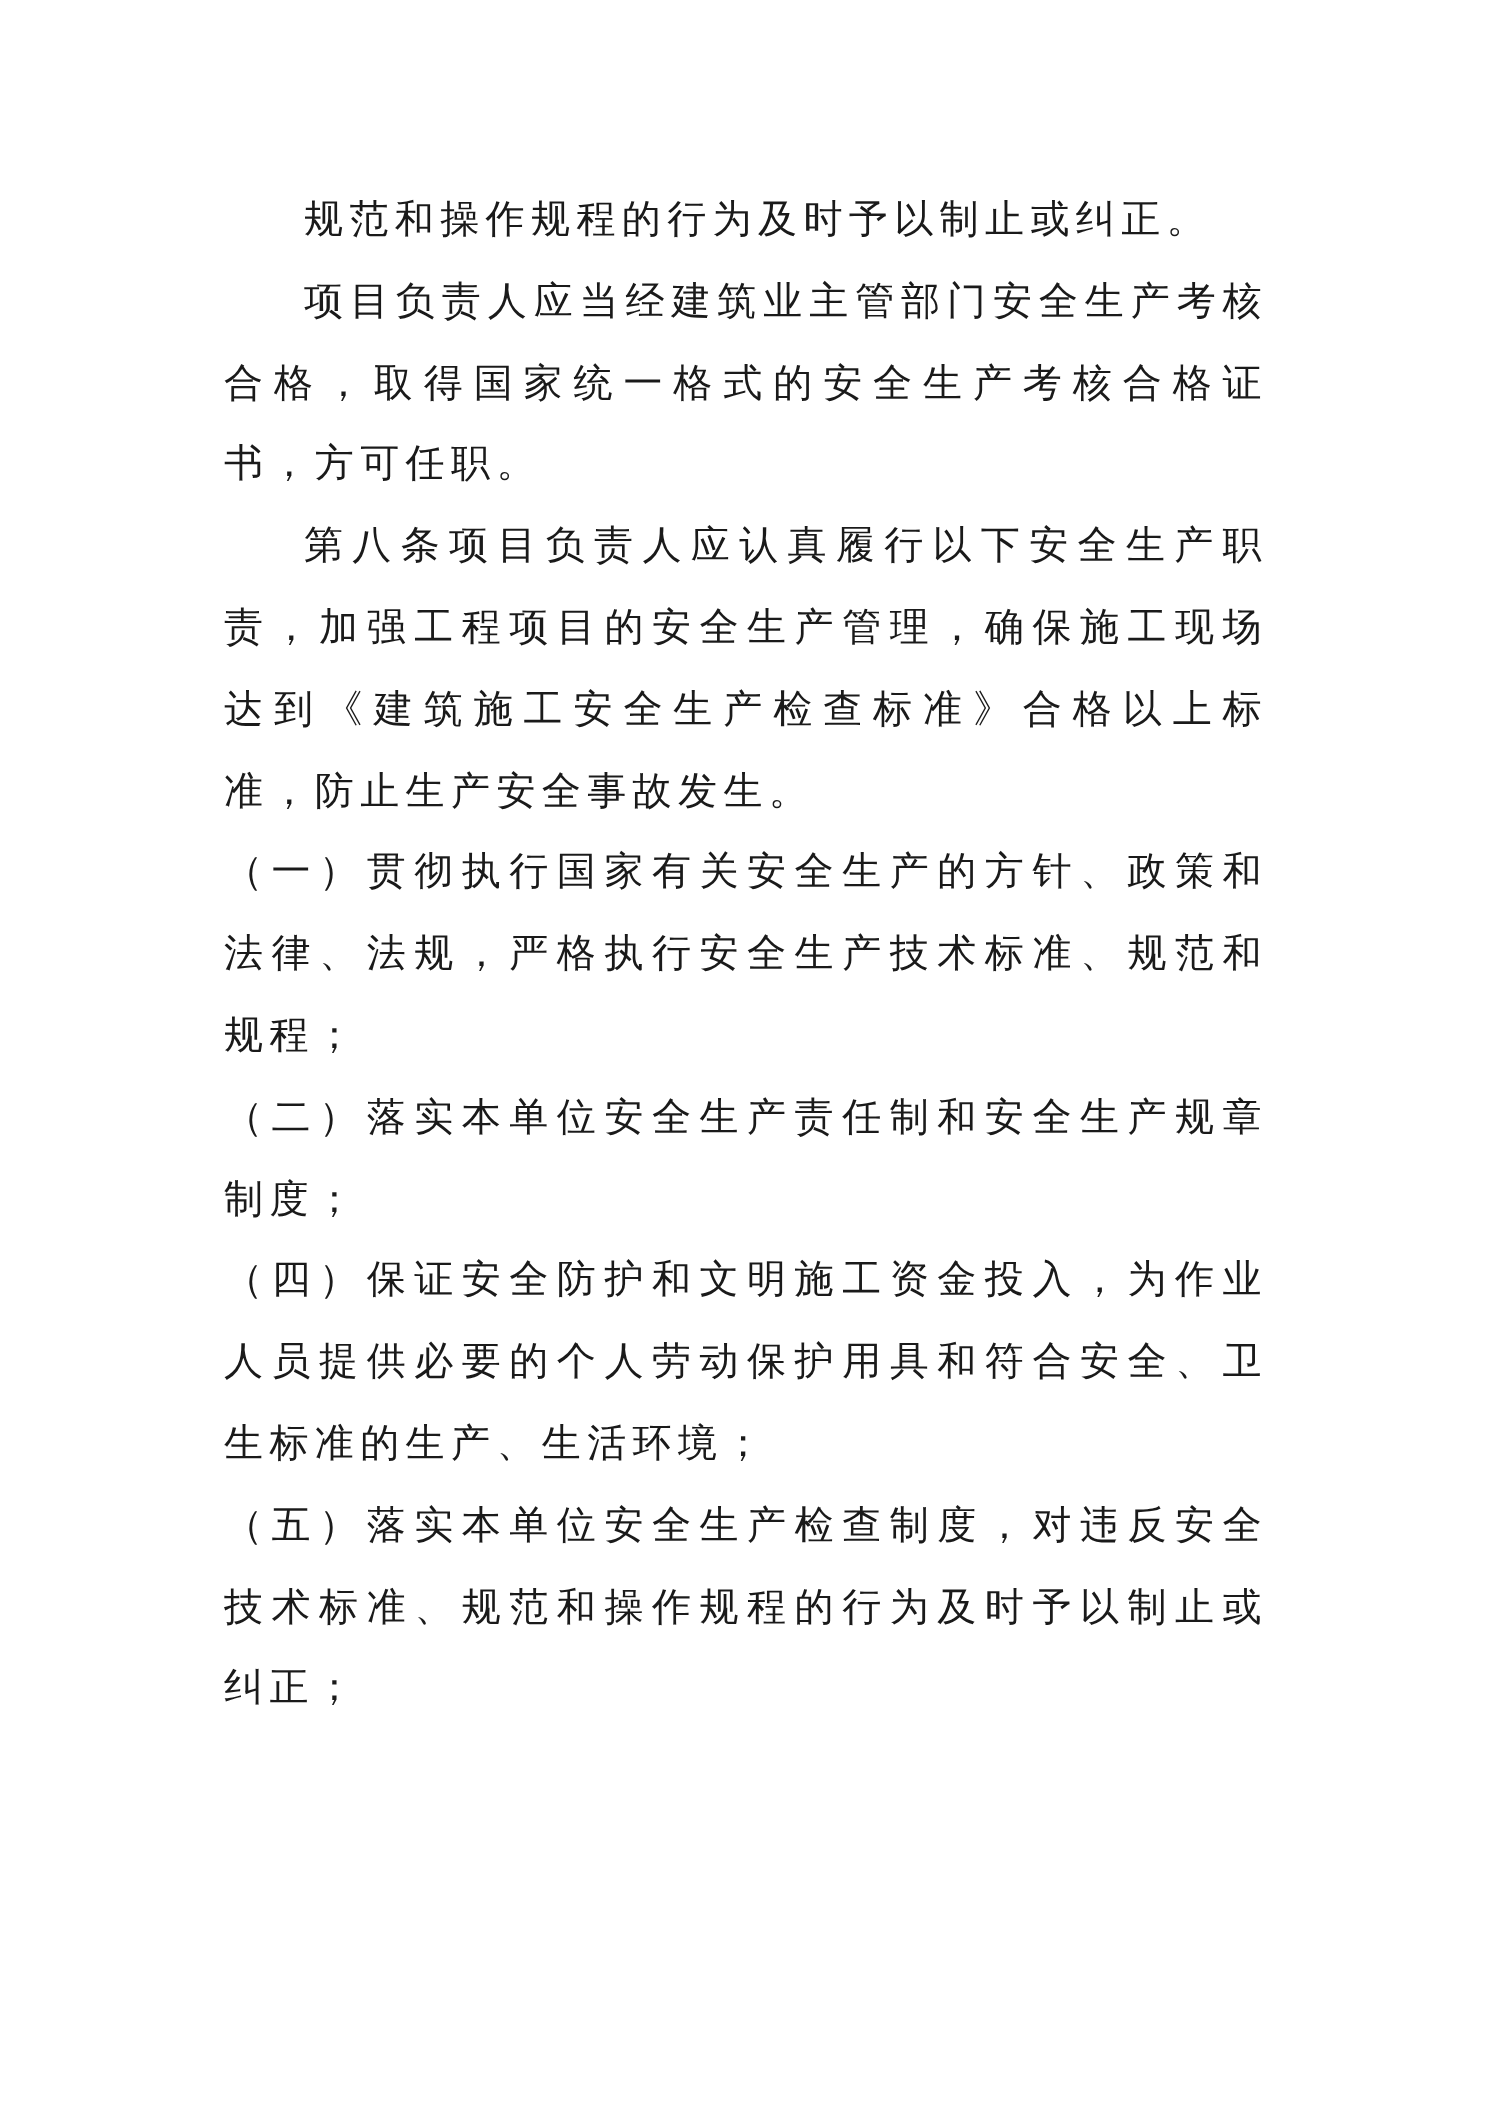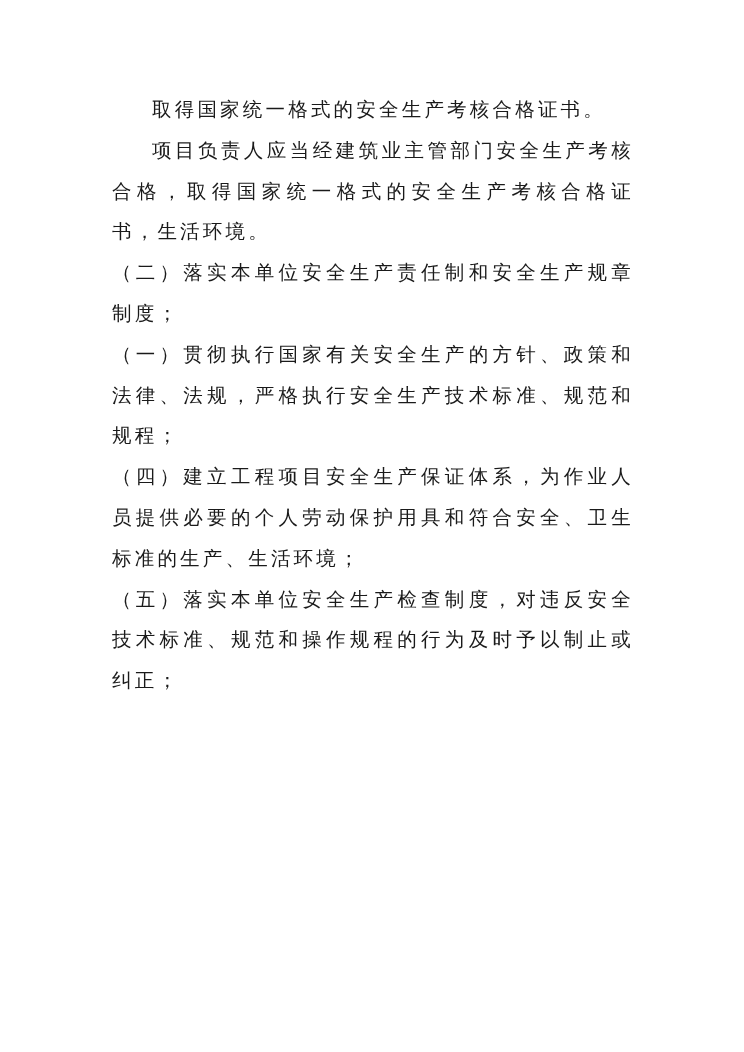--- a/index.html
+++ b/index.html
@@ -11,20 +11,21 @@
     line-height: 40.8px; letter-spacing: 3.2px;
   }
   .p { margin: 0; text-align: justify; text-align-last: left; }
   .p.indent { text-indent: 40px; }
   .p.item { text-indent: 0; }
 </style>
 </head>
 <body>
 
 <div class="page">
-  <p class="p indent">取得国家统一格式的安全生产考核合格证书。</p>
-  <p class="p indent">项目负责人应当经建筑业主管部门安全生产考核合格，取得国家统一格式的安全生产考核合格证书，生活环境。</p>
+  <p class="p indent">规范和操作规程的行为及时予以制止或纠正。</p>
+  <p class="p indent">项目负责人应当经建筑业主管部门安全生产考核合格，取得国家统一格式的安全生产考核合格证书，方可任职。</p>
+  <p class="p indent">第八条项目负责人应认真履行以下安全生产职责，加强工程项目的安全生产管理，确保施工现场达到《建筑施工安全生产检查标准》合格以上标准，防止生产安全事故发生。</p>
+  <p class="p item">（一）贯彻执行国家有关安全生产的方针、政策和法律、法规，严格执行安全生产技术标准、规范和规程；</p>
   <p class="p item">（二）落实本单位安全生产责任制和安全生产规章制度；</p>
-  <p class="p item">（一）贯彻执行国家有关安全生产的方针、政策和法律、法规，严格执行安全生产技术标准、规范和规程；</p>
-  <p class="p item">（四）建立工程项目安全生产保证体系，为作业人员提供必要的个人劳动保护用具和符合安全、卫生标准的生产、生活环境；</p>
+  <p class="p item">（四）保证安全防护和文明施工资金投入，为作业人员提供必要的个人劳动保护用具和符合安全、卫生标准的生产、生活环境；</p>
   <p class="p item">（五）落实本单位安全生产检查制度，对违反安全技术标准、规范和操作规程的行为及时予以制止或纠正；</p>
 
 </div>
 
 </body></html>

